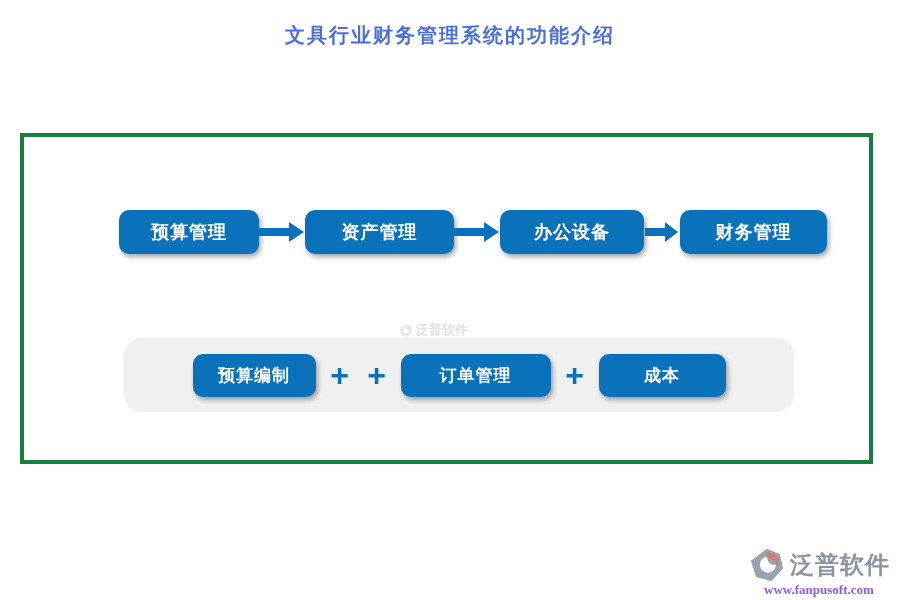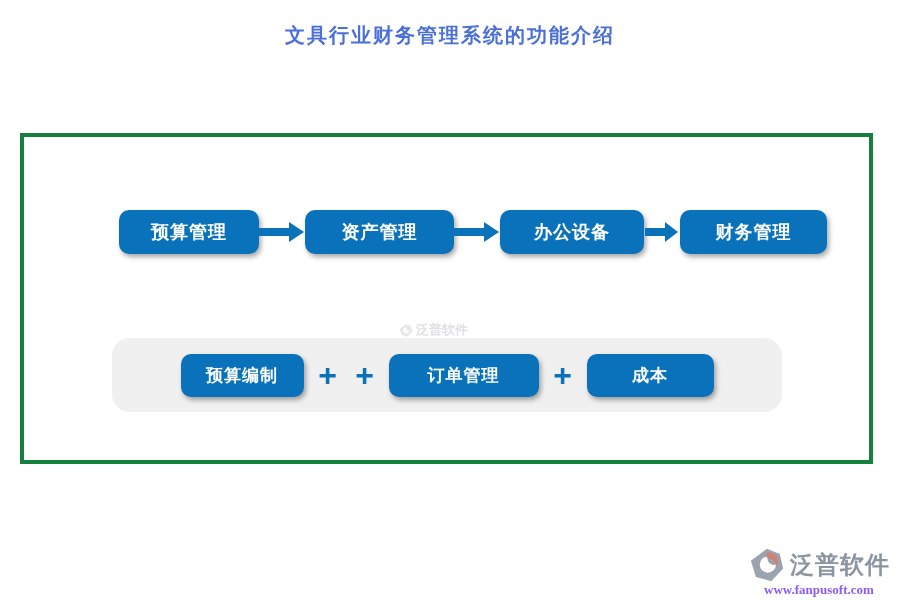--- a/index.html
+++ b/index.html
@@ -19,21 +19,21 @@
             display:flex;align-items:center;justify-content:space-between;}
   .node{height:44px;border-radius:10px;background:#0a72ba;color:#ffffff;
         display:flex;align-items:center;justify-content:center;
         font-size:18px;font-weight:bold;letter-spacing:1px;
         box-shadow:2px 3px 5px rgba(0,0,0,0.35);box-sizing:border-box;}
   .n1{width:140px;} .n2{width:149px;} .n3{width:144px;} .n4{width:147px;}
   .arrow{flex:1;display:flex;align-items:center;justify-content:center;}
   .arrow svg{display:block;}
 
   
-  .panel{position:absolute;left:88px;top:201px;width:670px;height:74px;
+  .panel{position:absolute;left:100px;top:201px;width:670px;height:74px;
          background:#f0f0f1;border-radius:18px;
          display:flex;align-items:center;justify-content:center;gap:11px;}
   .gnode{height:43px;border-radius:10px;background:#0a72ba;color:#fff;
          display:flex;align-items:center;justify-content:center;
          font-size:17px;font-weight:bold;letter-spacing:1px;
          box-shadow:2px 3px 5px rgba(0,0,0,0.35);box-sizing:border-box;}
   .g1{width:123px;} .g2{width:128px;} .g3{width:150px;} .g4{width:127px;}
   .plus{color:#0a72ba;font-size:32px;font-weight:bold;line-height:30px;
         width:26px;text-align:center;}
 

